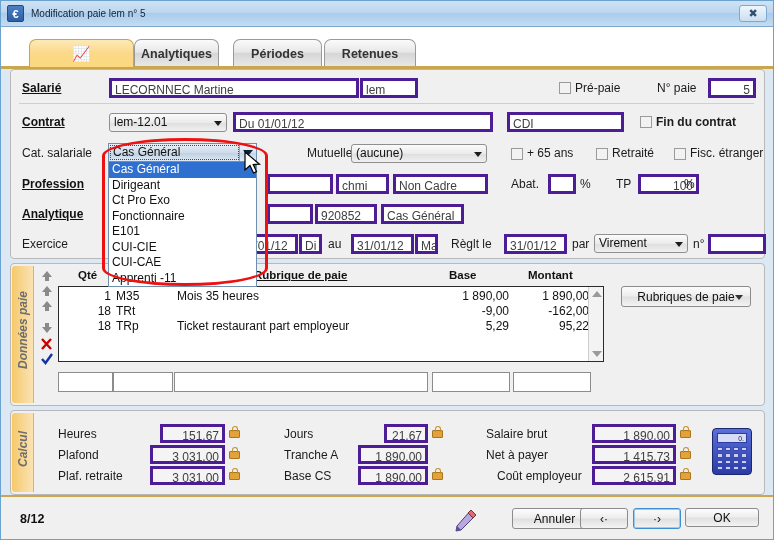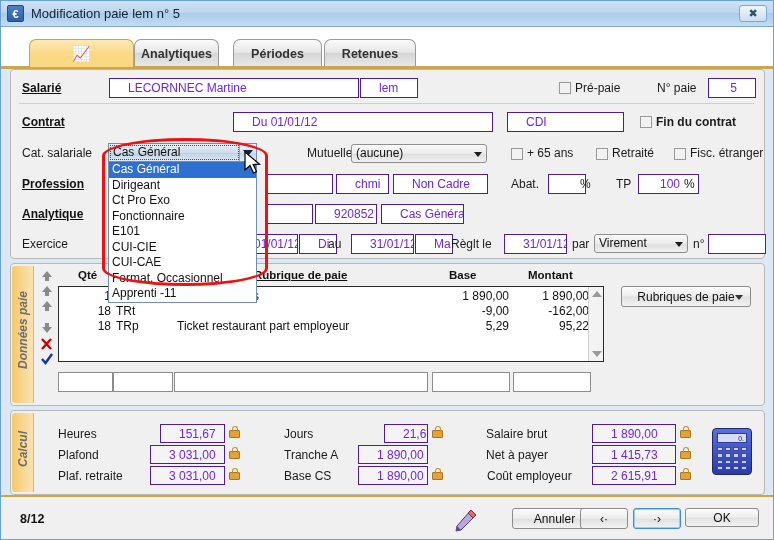--- a/index.html
+++ b/index.html
@@ -25,21 +25,21 @@
     border-bottom: 1px solid #7fa8cc;
     display: flex; align-items: center;
   }
   .tb-icon {
     width: 17px; height: 17px; margin-left: 6px; margin-right: 7px;
     background: linear-gradient(to bottom,#4b7fc4,#2e5fa3);
     border: 1px solid #27497e; border-radius: 2px;
     color:#fff; font-size: 11px; font-weight: bold;
     display:flex; align-items:center; justify-content:center;
   }
-  .tb-title { font-size: 13px; color: #0d2236; text-align: center; }
+  .tb-title { font-size: 10px; color: #0d2236; text-align: center; }
   .tb-close {
     position: absolute; right: 6px; top: 4px;
     width: 28px; height: 17px;
     background: linear-gradient(to bottom,#eef6fc,#cbdff1);
     border: 1px solid #7fa8cc; border-radius: 3px;
     display:flex; align-items:center; justify-content:center;
     font-size: 11px; color:#30506e;
   }
 
   
@@ -83,23 +83,23 @@
   }
   .sep { position:absolute; height:1px; background:#cfcfcf; }
 
   
   .lbl { position:absolute; color:#1b1b1b; white-space:nowrap; }
   .lbl.link { font-weight: bold; text-decoration: underline; color:#111; }
   .lbl.b { font-weight: bold; }
 
   .tf {
     position:absolute; background:#ffffff;
-    border:1px solid #4c1d95;
-    font-family:"Liberation Sans", sans-serif; font-size:12px; color:#6d28d9;
-    padding: 1px 18px; line-height: 16px; white-space: nowrap; overflow:hidden;
+    border:3px solid #4c1d95;
+    font-family:"Liberation Sans", sans-serif; font-size:12px; color:#404040;
+    padding: 1px 3px; line-height: 16px; white-space: nowrap; overflow:hidden;
   }
   .tf.ro { background:#f4f4f4; }
   .tf.right { text-align: right; }
 
   .combo {
     position:absolute; height:19px;
     background: linear-gradient(to bottom,#fbfbfb,#ebebeb 50%,#dedede 51%,#f0f0f0);
     border:1px solid #8f8f8f; border-radius:3px;
     font-size:12px; color:#111; padding: 1px 18px 1px 4px;
     line-height:15px; white-space:nowrap; overflow:hidden;
@@ -289,20 +289,24 @@
     <div class="tf" style="left:349px; top:8px; width:58px; height:20px;">lem</div>
 
     <div class="cb" style="left:548px; top:12px;"></div>
     <div class="lbl" style="left:564px; top:11px;">Pré-paie</div>
     <div class="lbl" style="left:646px; top:11px;">N° paie</div>
     <div class="tf right" style="left:697px; top:8px; width:48px; height:20px;">5</div>
 
     <div class="sep" style="left:8px; top:33px; width:735px;"></div>
 
     <div class="lbl link" style="left:11px; top:45px;">Contrat</div>
+    <div class="combo" style="left:98px; top:43px; width:118px;">
+      <span>lem-12.01</span>
+      <span class="arw"></span>
+    </div>
     <div class="tf" style="left:222px; top:42px; width:260px; height:20px;">Du 01/01/12</div>
     <div class="tf" style="left:496px; top:42px; width:117px; height:20px;">CDI</div>
     <div class="cb" style="left:629px; top:46px;"></div>
     <div class="lbl b" style="left:645px; top:45px;">Fin du contrat</div>
 
     <div class="lbl" style="left:11px; top:76px;">Cat. salariale</div>
     <div class="lbl" style="left:296px; top:76px;">Mutuelle</div>
     <div class="combo" style="left:340px; top:74px; width:136px;">
       <span>(aucune)</span>
       <span class="arw"></span>
@@ -355,21 +359,20 @@
     </span>
   </div>
   <div class="ddlist">
     <div class="it sel">Cas Général</div>
     <div class="it">Dirigeant</div>
     <div class="it">Ct Pro Exo</div>
     <div class="it">Fonctionnaire</div>
     <div class="it">E101</div>
     <div class="it">CUI-CIE</div>
     <div class="it">CUI-CAE</div>
-    <div class="it">Format. Occasionnel</div>
     <div class="it">Apprenti -11</div>
   </div>
   <div class="redring"></div>
   <svg class="cursor" width="18" height="26" viewBox="0 0 18 26">
     <polygon points="1,1 1,19 6,14.5 9.5,22 12.5,20.6 9.2,13.5 15.5,13.3" fill="#ffffff" stroke="#000000" stroke-width="1.2"></polygon>
   </svg>
 
   <div class="panel2"></div>
   <div class="vtab">
     <span>Données paie</span>
@@ -480,21 +483,21 @@
       <i class="sh"></i>
     </span>
 
   <div class="lbl" style="left:485px; top:447px;">Net à payer</div>
   <div class="tf right ro" style="left:591px; top:444px; width:84px; height:19px;">1 415,73</div>
   <span class="lock" style="left:679px; top:446px;">
       <i class="body"></i>
       <i class="sh"></i>
     </span>
 
-  <div class="lbl" style="left:486px; top:468px;">Coût employeur</div>
+  <div class="lbl" style="left:496px; top:468px;">Coût employeur</div>
   <div class="tf right ro" style="left:591px; top:465px; width:84px; height:19px;">2 615,91</div>
   <span class="lock" style="left:679px; top:467px;">
       <i class="body"></i>
       <i class="sh"></i>
     </span>
 
   <div class="calcicon">
     <div class="scr">0.</div>
     <div class="keys">
       <i></i>

